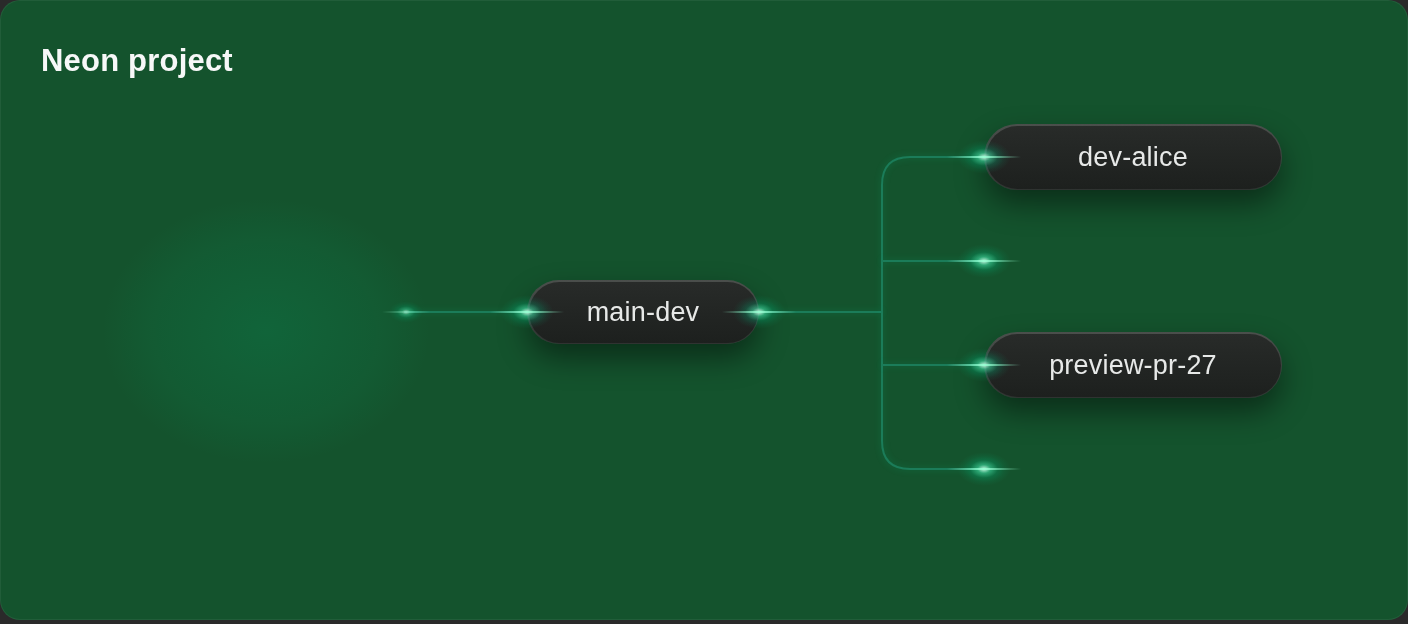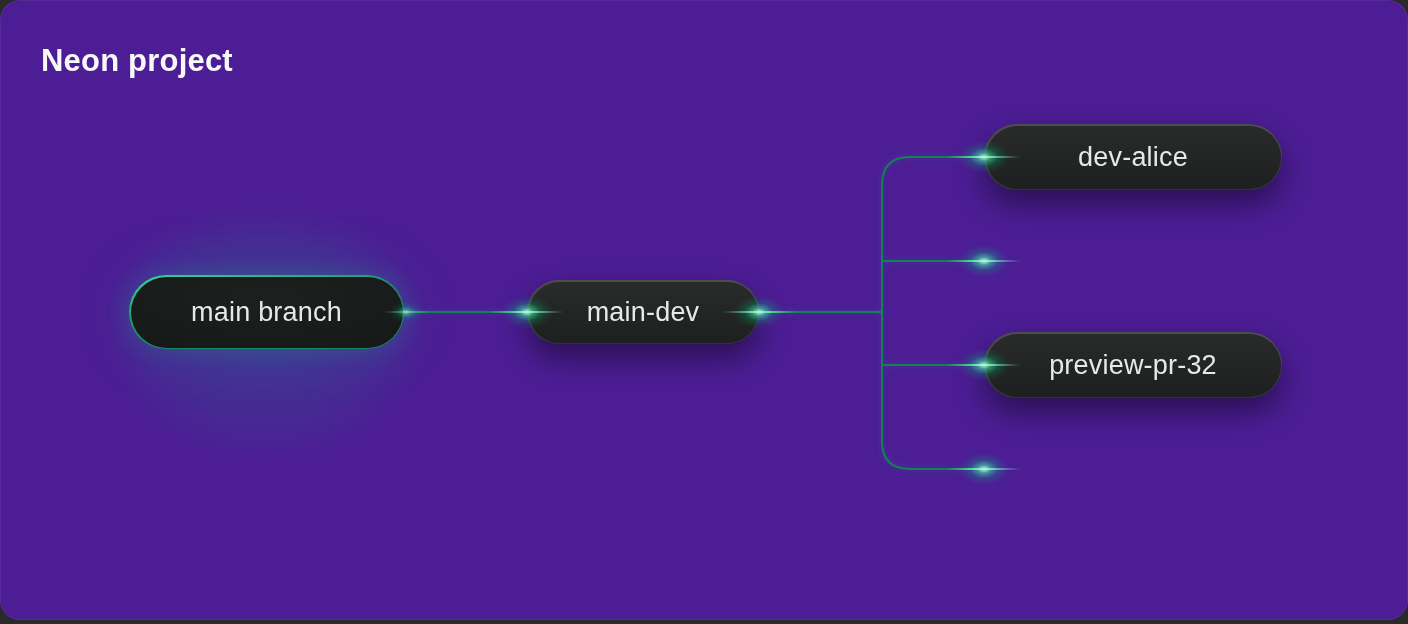--- a/index.html
+++ b/index.html
@@ -12,21 +12,21 @@
     position: relative;
     width: 1408px;
     height: 624px;
     background: #2a2a2a;
   }
   .card {
     position: absolute;
     left: 0; top: 0;
     width: 1406px;
     height: 618px;
-    background: #4c1d95;
+    background: #14532d;
     border: 1px solid rgba(255,255,255,0.06);
     border-radius: 20px;
     overflow: hidden;
   }
   .title {
     position: absolute;
     left: 40px;
     top: 42px;
     font-size: 31px;
     font-weight: 600;
@@ -131,35 +131,32 @@
     <div class="ambient-glow"></div>
 
     <svg class="connectors" viewBox="0 0 1408 624" xmlns="http://www.w3.org/2000/svg">
       <path d="M403 311 H526"></path>
       <path d="M758 311 H881"></path>
       <path d="M983 156 H909 Q881 156 881 184 V440 Q881 468 909 468 H983"></path>
       <path d="M881 260 H983"></path>
       <path d="M881 364 H983"></path>
     </svg>
 
-    <div class="node node-root">
-      <div class="inner">main branch</div>
-    </div>
 
     <div class="node node-gray node-mid">
       <div class="inner">main-dev</div>
     </div>
 
     <div class="node node-gray node-child node-c0">
       <div class="inner">dev-alice</div>
     </div>
 
 
     <div class="node node-gray node-child node-c2">
-      <div class="inner">preview-pr-32</div>
+      <div class="inner">preview-pr-27</div>
     </div>
 
 
     <div class="glow-dot small" style="left:405px; top:311px;"></div>
     <div class="glow-dot" style="left:526px; top:311px;"></div>
     <div class="glow-dot" style="left:758px; top:311px;"></div>
     <div class="glow-dot" style="left:983px; top:156px;"></div>
     <div class="glow-dot" style="left:983px; top:260px;"></div>
     <div class="glow-dot" style="left:983px; top:364px;"></div>
     <div class="glow-dot" style="left:983px; top:468px;"></div>

